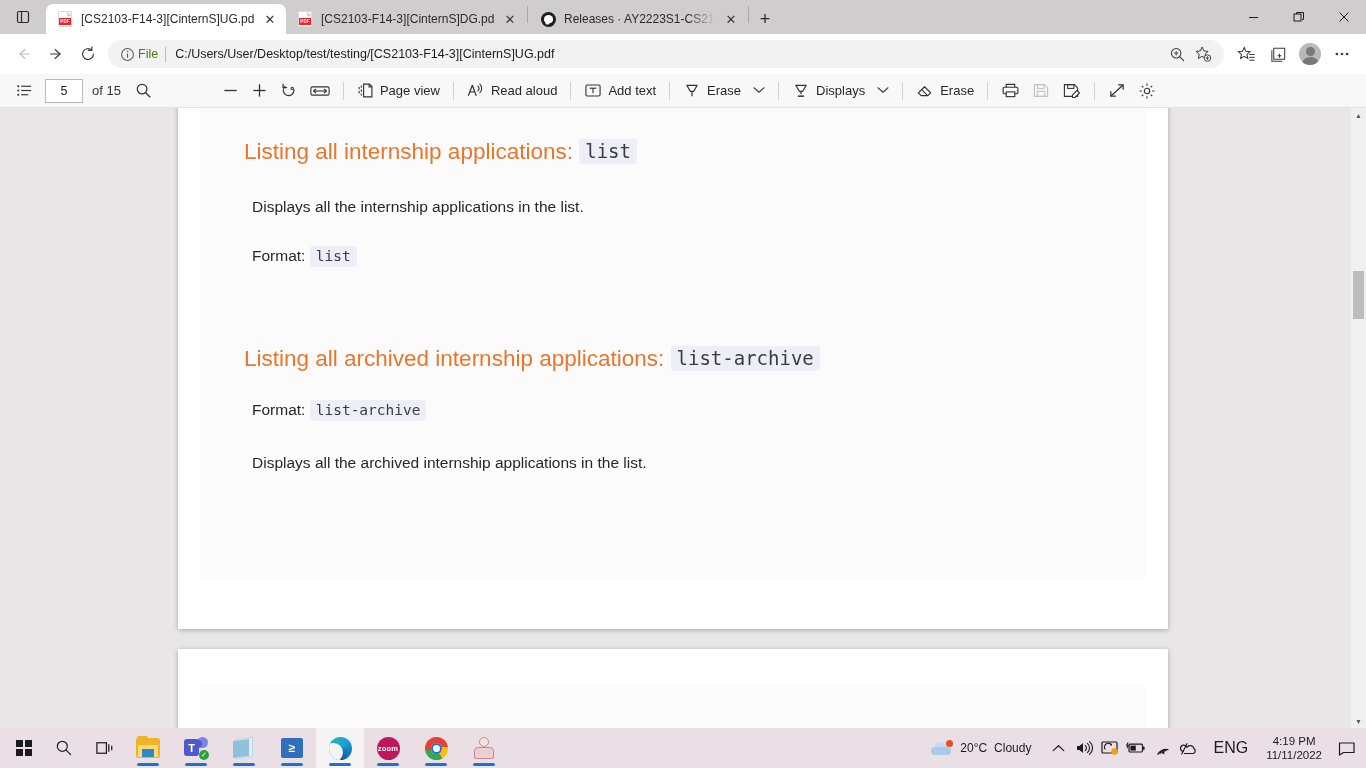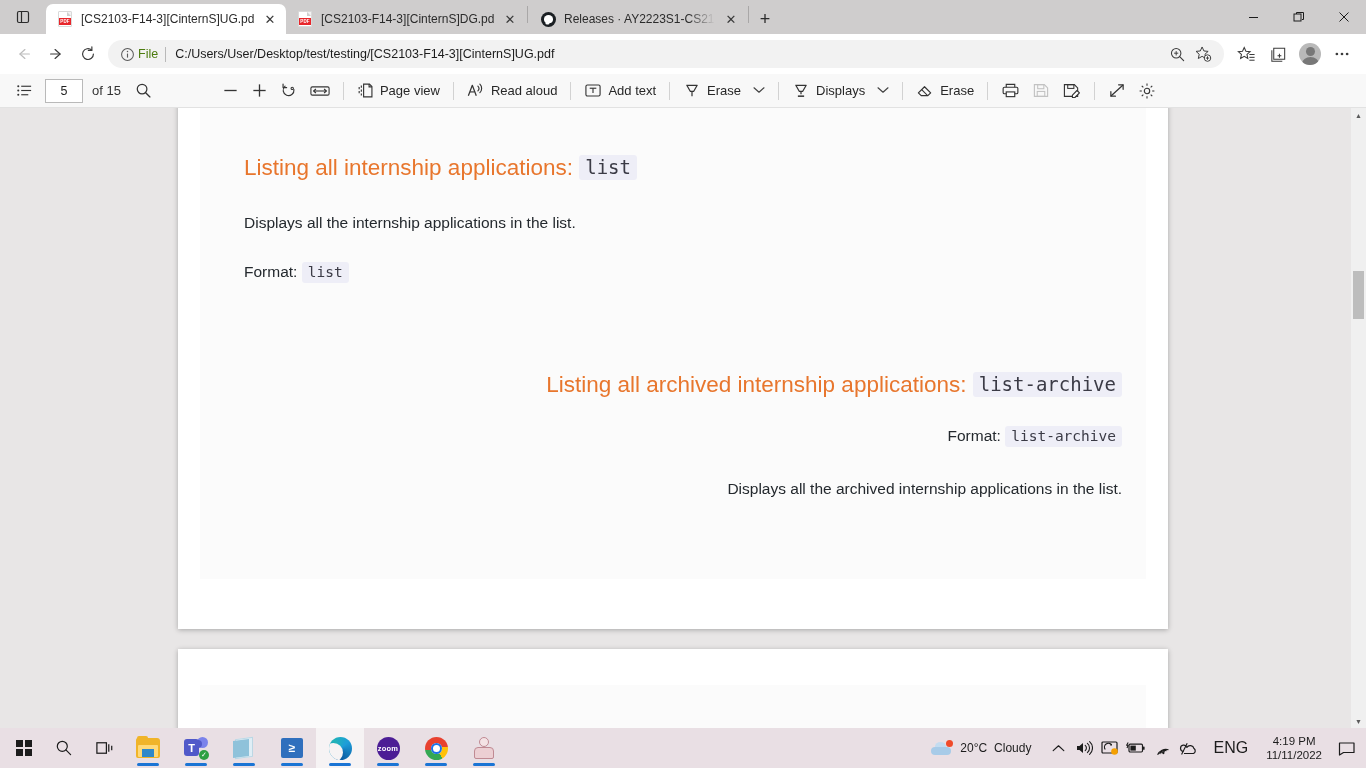--- a/index.html
+++ b/index.html
@@ -234,21 +234,21 @@
     font-family: "DejaVu Sans Mono", monospace;
     background: #eeeef7;
     color: #3b3b46;
     font-size: 19px;
     padding: 1px 6px 2px 6px;
     border-radius: 3px;
     vertical-align: 1px;
   }
   p.para {
     font-size: 15.5px; color: #24292e; line-height: 1.52;
-    margin: 0;
+    margin: 8px;
   }
   code.inl {
     font-family: "DejaVu Sans Mono", monospace;
     background: #eeeef7;
     color: #3b3b46;
     font-size: 14.5px;
     padding: 2px 6px 3px 6px;
     border-radius: 3px;
   }
 
@@ -343,21 +343,21 @@
 
   
   .ic-ps { width: 22px; height: 20px; background:#2f6fbd; border-radius:2px; position:relative; color:#fff; font-size:12px; font-weight:bold; display:flex; align-items:center; justify-content:center;}
 
   
   .ic-edge { width: 23px; height: 23px; border-radius: 50%; position: relative; overflow: hidden;
     background: conic-gradient(from 200deg, #0d7fc4 0deg, #21b3b8 120deg, #1d9dd9 210deg, #0b5fa5 330deg); }
   .ic-edge::after { content:""; position:absolute; left:-5px; top:6px; width:19px; height:19px; border-radius:50%; background:#f6f3f4; }
 
   
-  .ic-zoom { width:23px; height:23px; border-radius:50%; background:#4c1d95; color:#fff;
+  .ic-zoom { width:23px; height:23px; border-radius:50%; background:#be185d; color:#fff;
     font-size:7.5px; font-weight:bold; display:flex; align-items:center; justify-content:center; letter-spacing:.2px;}
 
   
   .ic-chrome { width:23px; height:23px; border-radius:50%; position:relative; overflow:hidden;
     background: conic-gradient(from -40deg, #e8412f 0deg 120deg, #ffc107 120deg 190deg, #34a853 190deg 300deg, #e8412f 300deg 360deg); }
   .ic-chrome::after { content:""; position:absolute; left:6px; top:6px; width:11px; height:11px; border-radius:50%; background:#fff; box-shadow: inset 0 0 0 2px #1a73e8;}
 
   
   .ic-person { width:20px; height:22px; position:relative; }
   .ic-person .head { position:absolute; left:5px; top:0; width:10px; height:10px; border-radius:50%; border:1.6px solid #c08a93; background:#f4e3e5;}
@@ -693,27 +693,27 @@
     </div>
   </div>
 
   <div class="viewer">
 
     <div class="pagesurface">
 
       <div class="pdfpage pg1">
         <div class="contentband" style="top:0; bottom:50px;"></div>
 
-        <div class="docbody" style="top:460px;">
+        <div class="docbody" style="top:444px;">
           <h2 class="sect"><span>Listing all internship applications:</span> <code class="ic">list</code></h2>
           <p class="para" style="margin-top:29px">Displays all the internship applications in the list.</p>
           <p class="para" style="margin-top:25px"><span>Format:</span> <code class="inl">list</code></p>
         </div>
 
-        <div class="docbody" style="top:677px;text-align:right;">
+        <div class="docbody" style="top:651px;">
           <h2 class="sect"><span>Listing all archived internship applications:</span> <code class="ic">list-archive</code></h2>
           <p class="para" style="margin-top:25px"><span>Format:</span> <code class="inl">list-archive</code></p>
           <p class="para" style="margin-top:29px">Displays all the archived internship applications in the list.</p>
         </div>
       </div>
 
       <div class="pdfpage pg2">
         <div class="contentband" style="top:36px; bottom:40px;"></div>
 
       </div>

